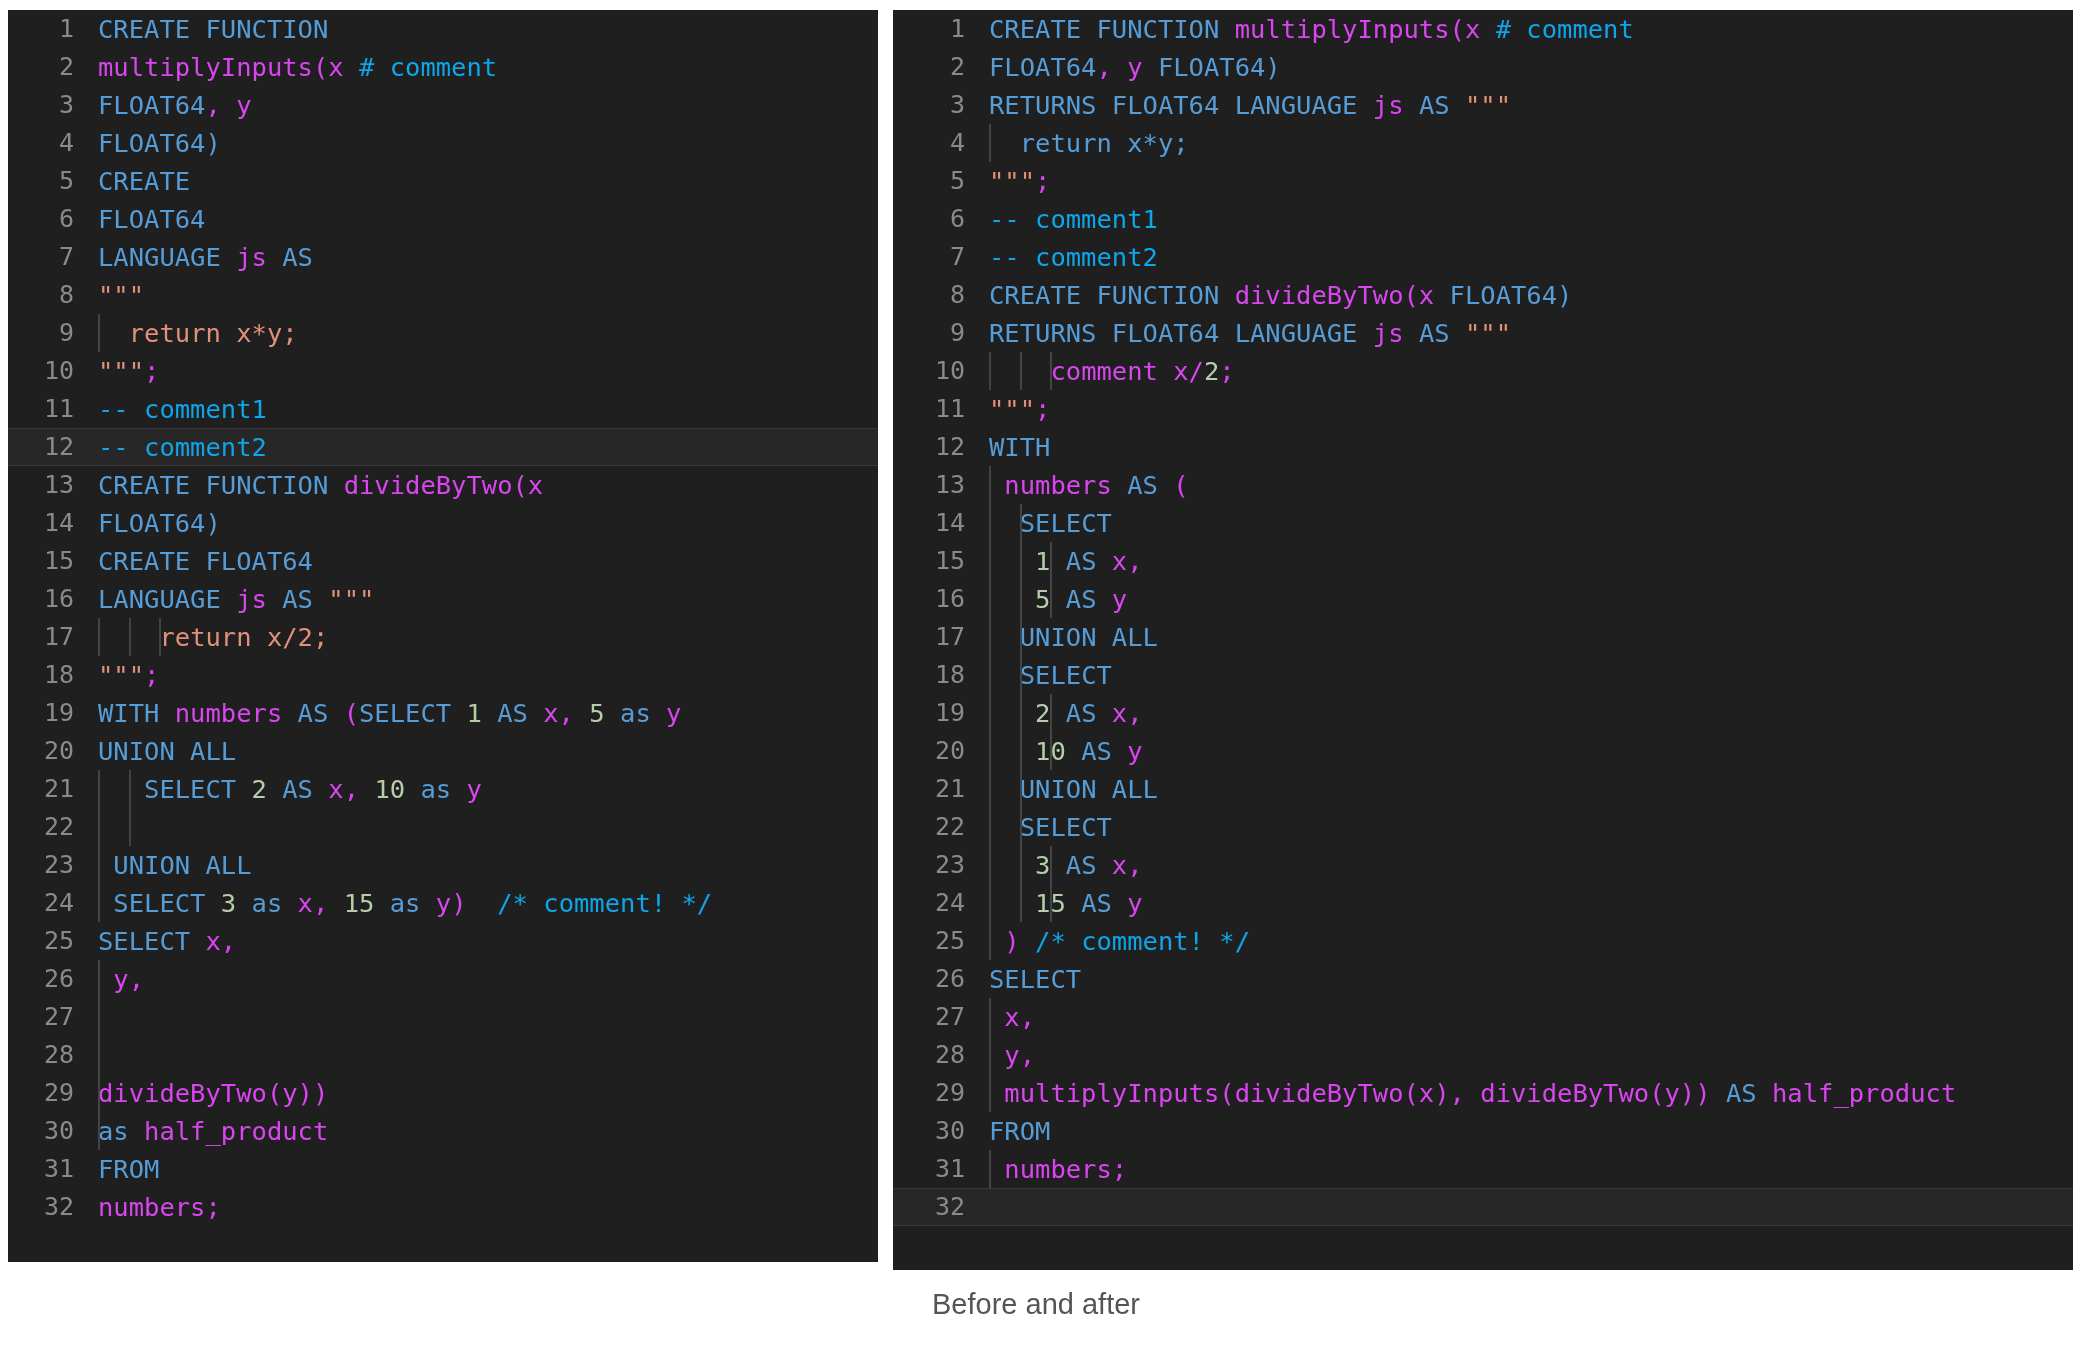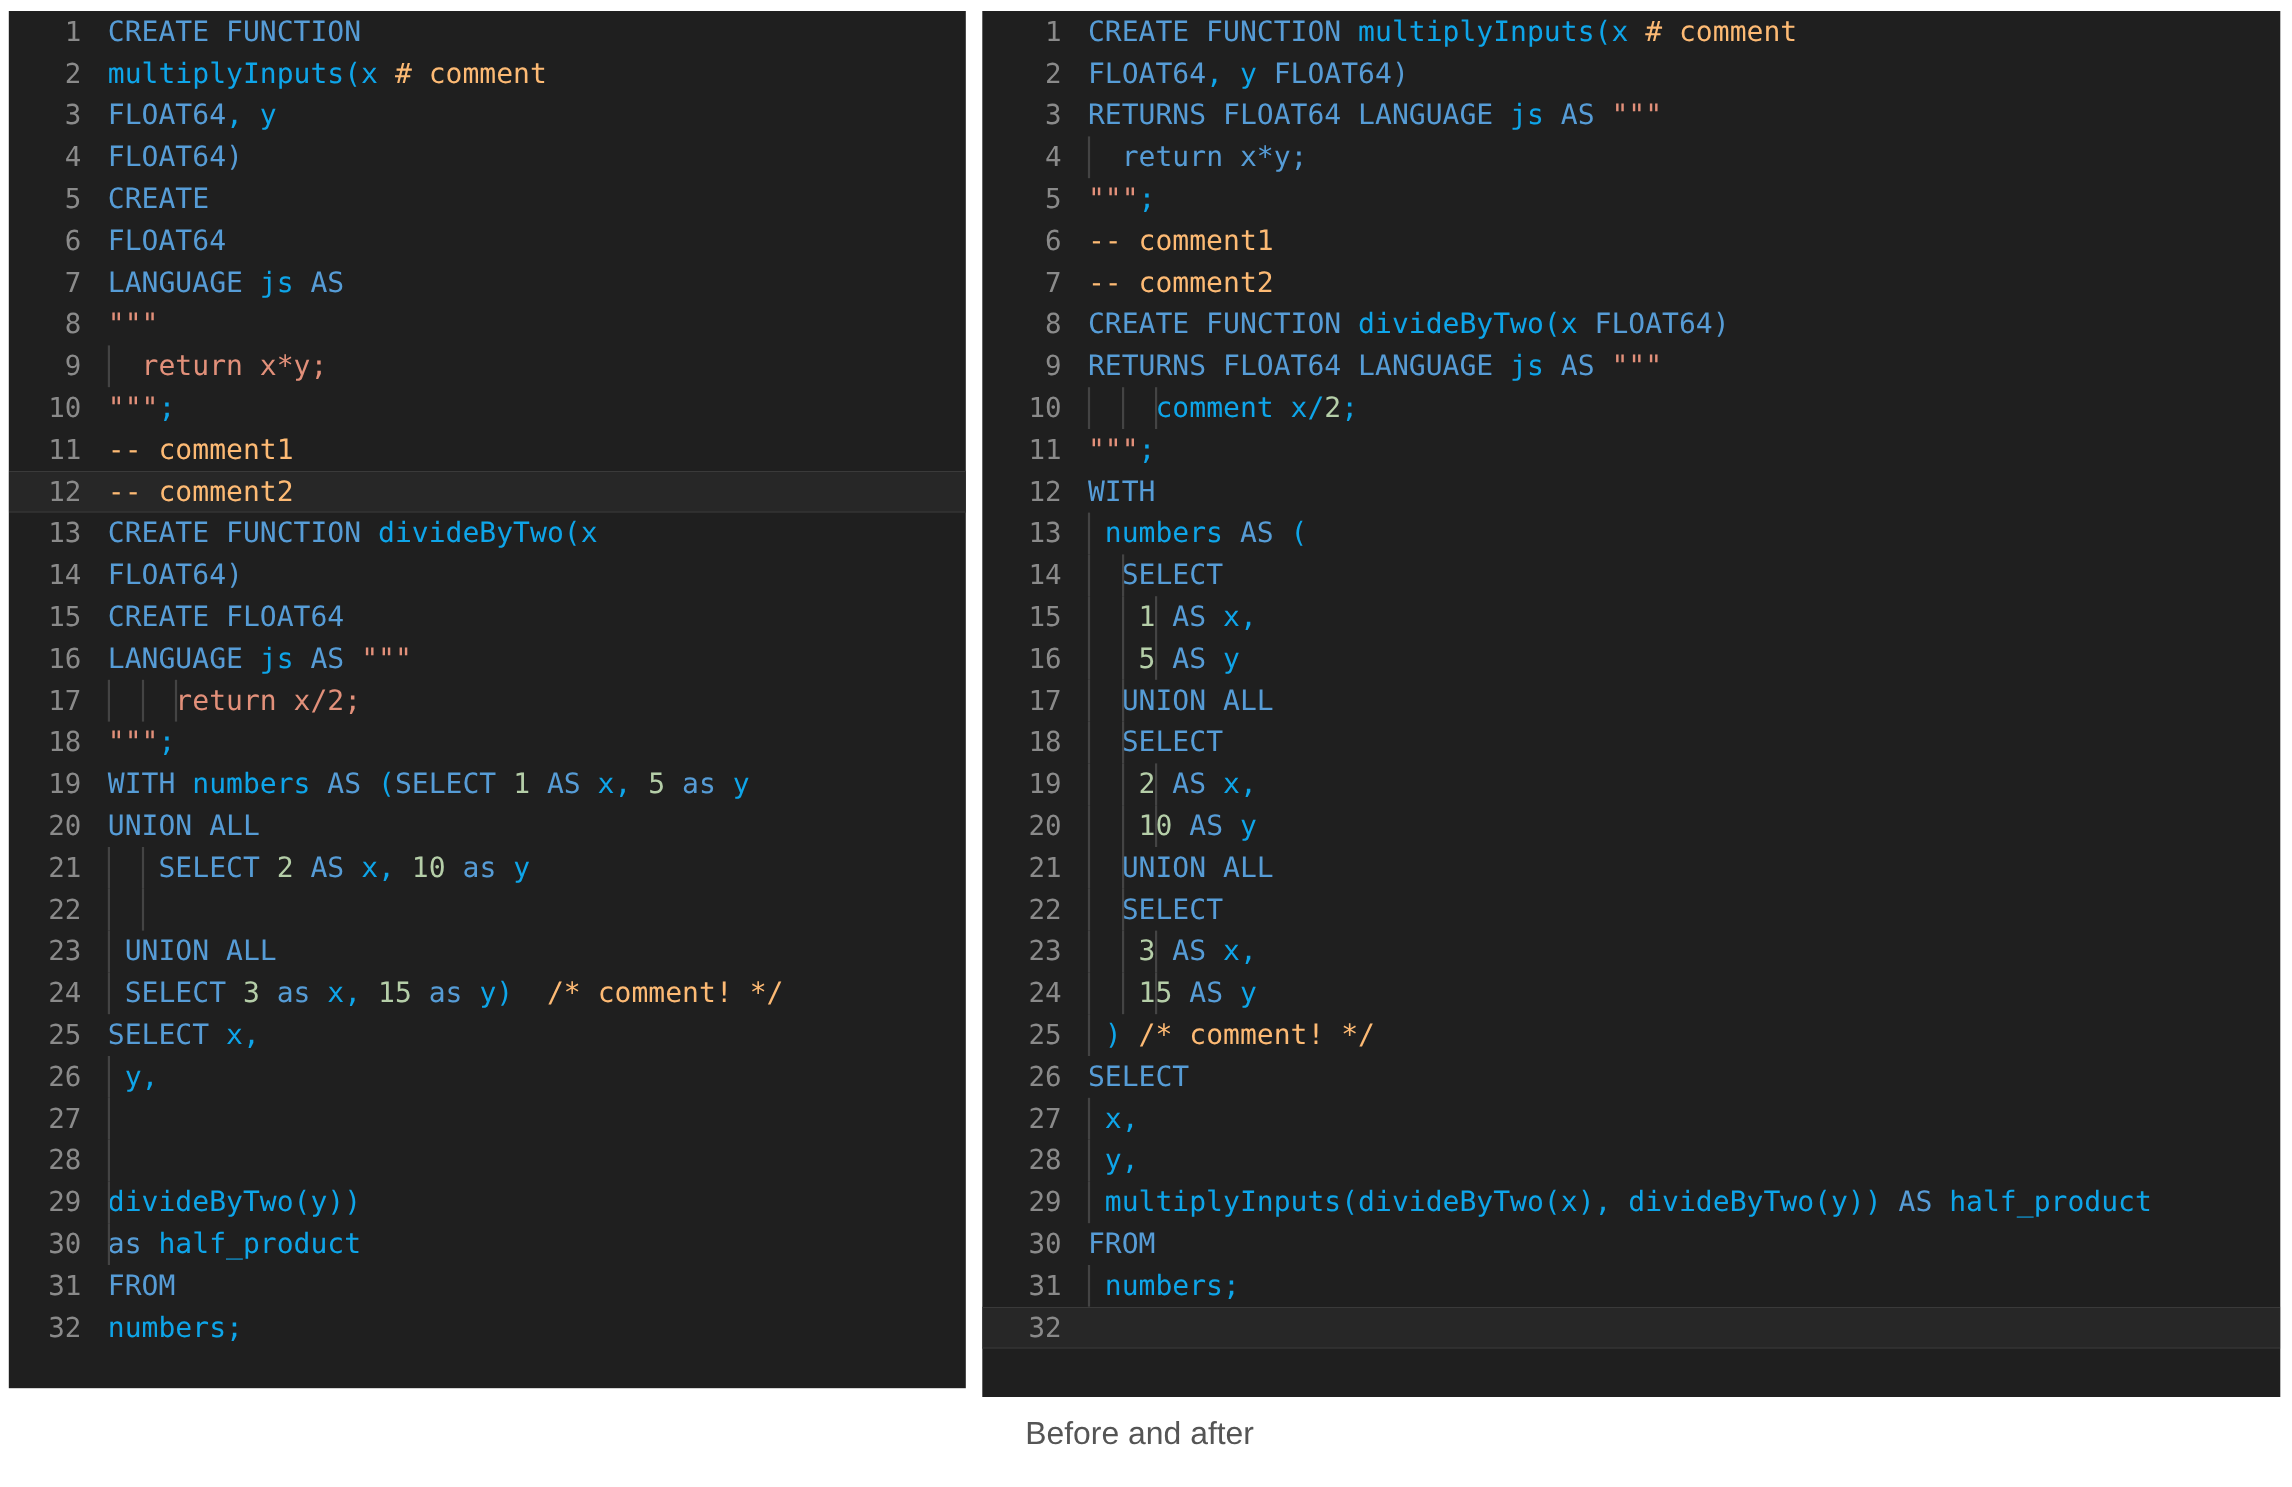--- a/index.html
+++ b/index.html
@@ -55,24 +55,24 @@
   .guide{
     position:absolute;
     top:0;
     bottom:0;
     width:2px;
     background:#444444;
   }
 
   
   .kw  {color:#569cd6;}
-  .id  {color:#0ea5e9;}
+  .id  {color:#d946ef;}
   .num {color:#b5cea8;}
   .str {color:#e2907a;}
-  .com {color:#fdba74;}
+  .com {color:#0ea5e9;}
   .plain{color:#e8e8e8;}
 
   .caption{
     position:absolute;
     left:0;
     top:1288px;
     width:2084px;
     text-align:center;
     font-family:"Liberation Sans",sans-serif;
     font-size:29px;

